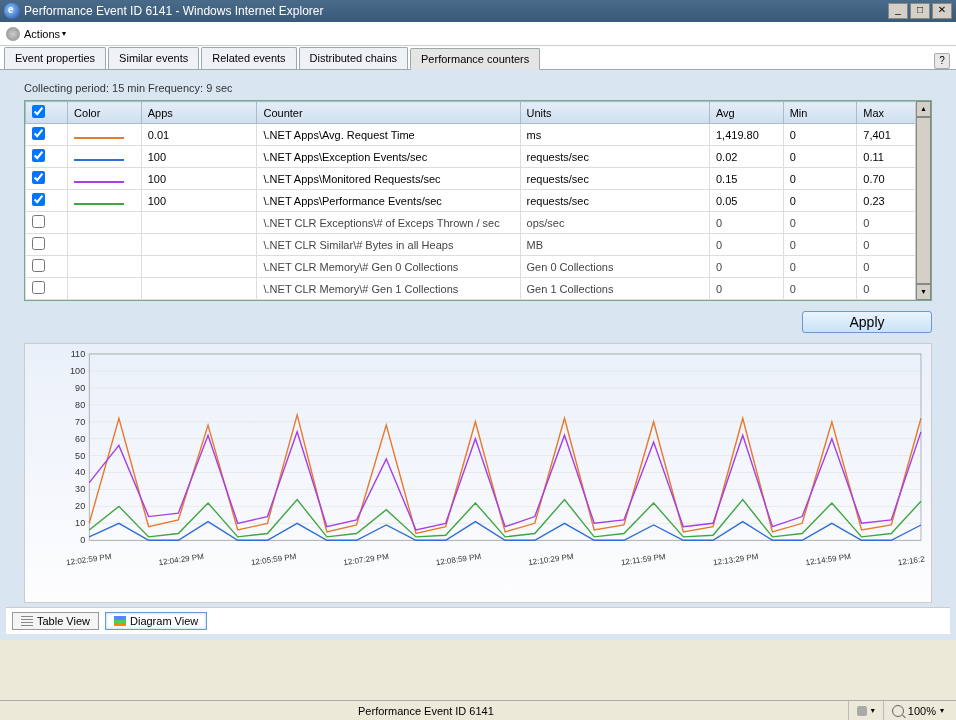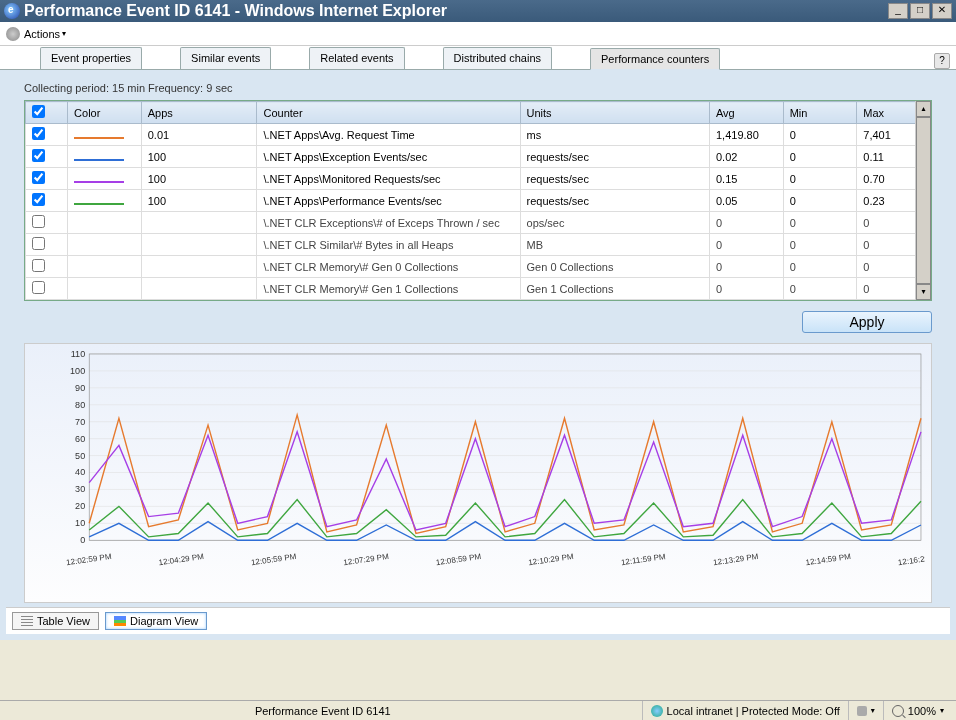--- a/index.html
+++ b/index.html
@@ -1,26 +1,26 @@
 <!DOCTYPE html>
 <html><head>
 <meta charset="utf-8">
 <style>
 * { box-sizing: border-box; margin: 0; padding: 0; }
 body { font-family: Tahoma, sans-serif; font-size: 11px; background: #ece9d8; color: #000; width: 956px; height: 720px; overflow: hidden; position: relative; }
 .titlebar { height: 22px; background: linear-gradient(#4a6a8a,#3a5a7a); color: #fff; display: flex; align-items: center; padding: 0 4px; }
 .titlebar .ie-icon { width: 16px; height: 16px; background: radial-gradient(circle at 40% 40%, #8cf, #24a); border-radius: 50%; margin-right: 4px; position: relative; }
 .titlebar .ie-icon::after { content: 'e'; position: absolute; color: #fff; font-weight: bold; font-size: 10px; left: 4px; top: 1px; }
-.titlebar .title { flex: 1; font-weight: bold; font-size: 16px; }
+.titlebar .title { flex: 1; font-weight: normal; font-size: 12px; }
 .winbtn { width: 20px; height: 16px; background: #d4d0c8; border: 1px solid #888; margin-left: 2px; text-align: center; line-height: 12px; font-size: 10px; color: #000; }
 .actions-bar { height: 24px; background: #fff; display: flex; align-items: center; padding: 0 6px; border-bottom: 1px solid #ccc; }
 .gear-icon { width: 14px; height: 14px; background: radial-gradient(#ccc,#888); border-radius: 50%; margin-right: 4px; position: relative; }
 .actions-bar .dd { margin-left: 2px; font-size: 8px; }
 .tabs-row { display: flex; height: 24px; background: #fff; border-bottom: 1px solid #9aa; padding-left: 4px; align-items: flex-end; }
-.tab { padding: 4px 10px; border: 1px solid #9aa; border-bottom: none; background: #eef2f6; margin-right: 2px; border-radius: 2px 2px 0 0; font-size: 11px; cursor: pointer; margin-left: 36px; }
+.tab { padding: 4px 10px; border: 1px solid #9aa; border-bottom: none; background: #eef2f6; margin-right: 2px; border-radius: 2px 2px 0 0; font-size: 11px; cursor: pointer; }
 .tab.active { background: #e5e5e5; border-bottom: 1px solid #d9e6f2; position: relative; top: 1px; }
 .tabs-row .spacer { flex: 1; }
 .help-icon { width: 16px; height: 16px; background: #e8e8e8; border: 1px solid #aaa; border-radius: 2px; margin-right: 6px; text-align: center; line-height: 14px; font-size: 10px; }
 .panel { background: #d9e6f2; padding: 12px 6px 6px 6px; }
 .period { margin: 0 8px 6px 18px; color: #333; }
 .grid-wrap { background: #fff; border: 1px solid #7a8; margin: 0 18px; position: relative; }
 .grid { width: 100%; border-collapse: collapse; }
 .grid th { background: linear-gradient(#e4edf7,#cfdff0); border: 1px solid #abc; padding: 3px 6px; text-align: left; font-weight: normal; font-size: 11px; }
 .grid td { border: 1px solid #ddd; padding: 3px 6px; font-size: 11px; height: 21px; }
 .grid tr.disabled td { color: #444; }
@@ -243,24 +243,20 @@
       <span>Diagram View</span>
     </div>
   </div>
 </div>
 
 <div class="statusbar">
   <div class="seg">
       <span>Performance Event ID 6141</span>
     </div>
   <div class="seg">
-    <span class="globe-icon"></span>
-    <span>Local intranet | Protected Mode: Off</span>
-  </div>
-  <div class="seg">
     <span class="lock-icon"></span>
     <span class="dd-arrow">▾</span>
   </div>
   <div class="seg">
     <span class="zoom-icon"></span>
     <span>100%</span>
     <span class="dd-arrow">▾</span>
   </div>
 </div>
 

